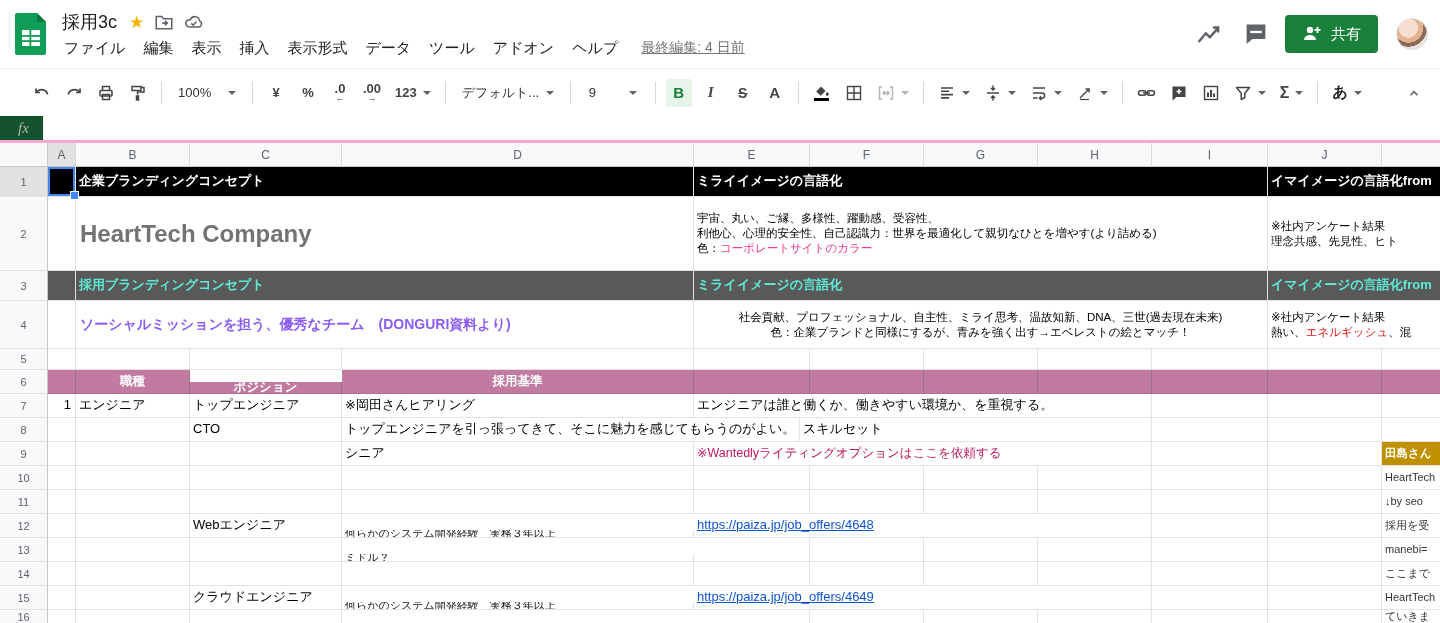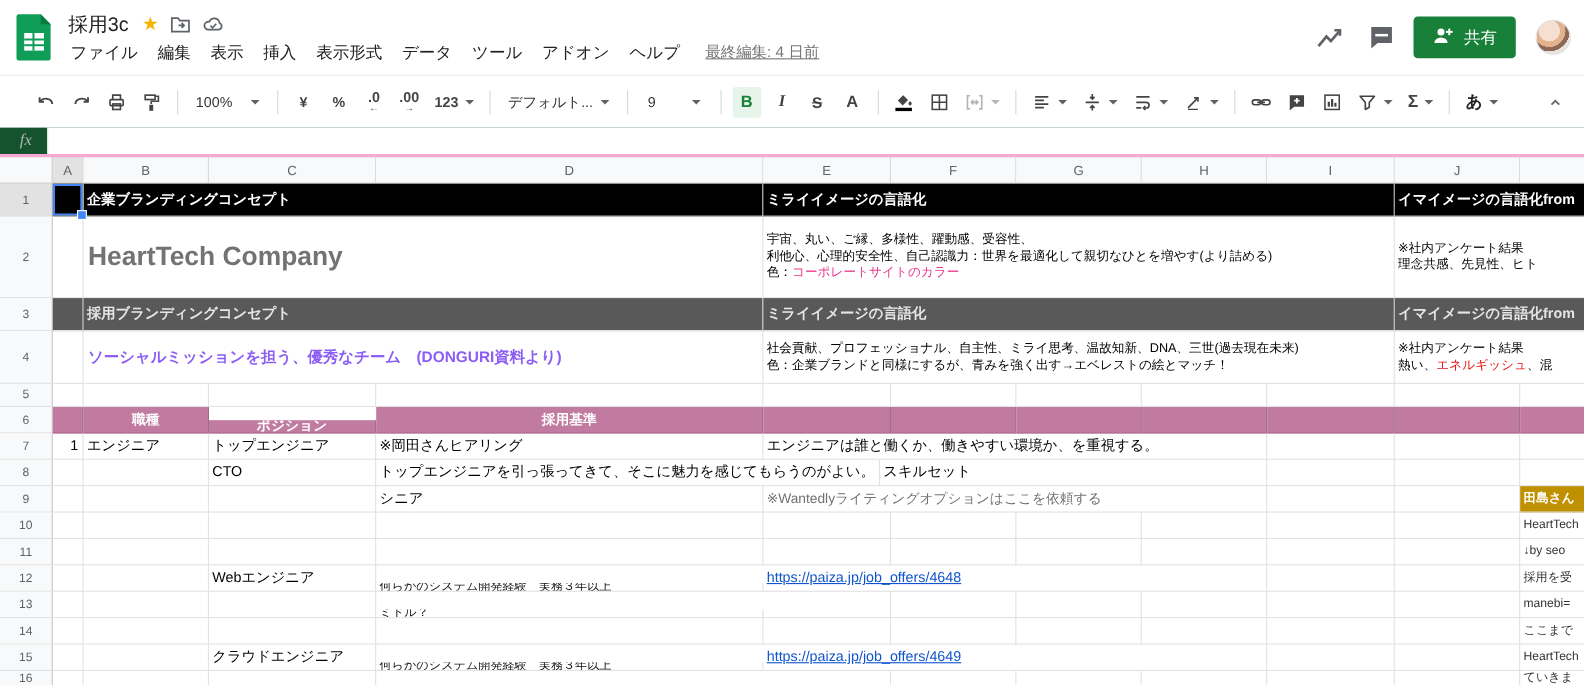--- a/index.html
+++ b/index.html
@@ -69,28 +69,28 @@
     display:flex; align-items:center; justify-content:center; font-size:11px; color:#5f6368; flex:0 0 auto; cursor:pointer; }
   .gutter.hl { background:#e2e2e2; }
   .cell { border-right:1px solid #e2e2e2; border-bottom:1px solid #e2e2e2; display:flex; flex-direction:column;
     justify-content:center; padding:0 3px; font-size:13px; color:#000; white-space:nowrap; overflow:hidden;
     flex:0 0 auto; cursor:cell; position:relative; line-height:1.25; }
   .cell .ln { white-space:nowrap; }
   .black { background:#000; color:#fff; font-weight:bold; }
   .blacksel { background:#000; box-shadow:inset 0 0 0 2px #4285f4; overflow:visible; z-index:4; }
   .blacksel::after { content:""; position:absolute; right:-4px; bottom:-4px; width:7px; height:7px;
     background:#4285f4; border:1px solid #fff; }
-  .greybar { background:#595959; color:#e5e5e5; font-weight:bold; }
+  .greybar { background:#595959; color:#5eead4; font-weight:bold; }
   .pink { background:#c27ba0; border-right-color:rgba(90,90,90,.35); border-bottom-color:#b06d92; }
   .pinkhdr { background:#c27ba0; border-right-color:rgba(90,90,90,.35); border-bottom-color:#b06d92;
     color:#fff; font-weight:bold; align-items:center; font-size:12.5px; }
   .title { font-size:24px; font-weight:bold; color:#737373; padding-left:4px; }
   .concept { font-size:14px; font-weight:bold; color:#8b5cf6; padding-left:4px; }
   .multi { font-size:11.5px; line-height:15px; }
-  .muted { color:#737373; font-size:12.5px; }
+  .muted { color:#be185d; font-size:12.5px; }
   .link { color:#1155cc; text-decoration:underline; }
   .small { font-size:11px; color:#111;margin-top:16px; }
   .num { align-items:flex-end; padding-right:4px; }
   .gold { background:#bf9000; color:#fff; font-weight:bold; font-size:11.5px; border-right-color:#bf9000; }
   .ksm { font-size:11px; color:#333; overflow:visible; }
 </style>
 </head>
 <body>
 
 <header class="appbar">
@@ -382,21 +382,21 @@
       <div class="gutter">3</div>
       <div class="cell greybar" style="width: 28px;"></div>
       <div class="cell greybar" style="width: 618px;">採用ブランディングコンセプト</div>
       <div class="cell greybar" style="width: 574px;">ミライイメージの言語化</div>
       <div class="cell greybar" style="width: 173px;">イマイメージの言語化from</div>
     </div>
     <div class="g-row" style="height: 48px;">
       <div class="gutter">4</div>
       <div class="cell" style="width: 28px;"></div>
       <div class="cell concept" style="width: 618px;">ソーシャルミッションを担う、優秀なチーム　(DONGURI資料より)</div>
-      <div class="cell multi" style="width: 574px;">
+      <div class="cell multi" style="width: 574px; align-items: center;">
         <div class="ln">社会貢献、プロフェッショナル、自主性、ミライ思考、温故知新、DNA、三世(過去現在未来)</div>
         <div class="ln">色：企業ブランドと同様にするが、青みを強く出す→エベレストの絵とマッチ！</div>
       </div>
       <div class="cell multi" style="width: 173px;">
         <div class="ln">※社内アンケート結果</div>
         <div class="ln"><span>熱い、</span><span style="color: rgb(232, 16, 16);">エネルギッシュ</span><span>、混</span></div>
       </div>
     </div>
     <div class="g-row" style="height: 21px;">
       <div class="gutter">5</div>

